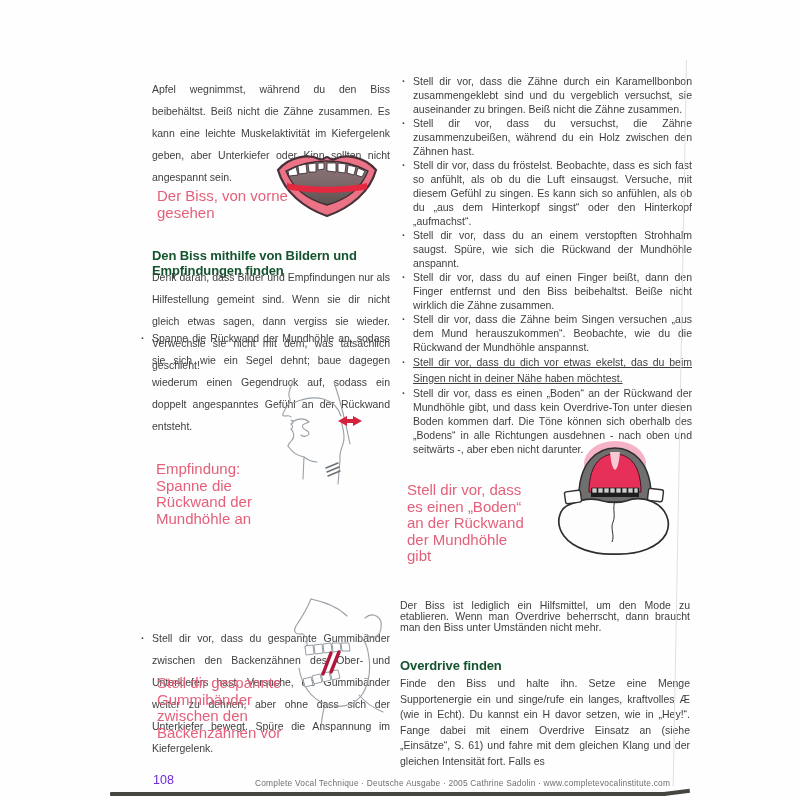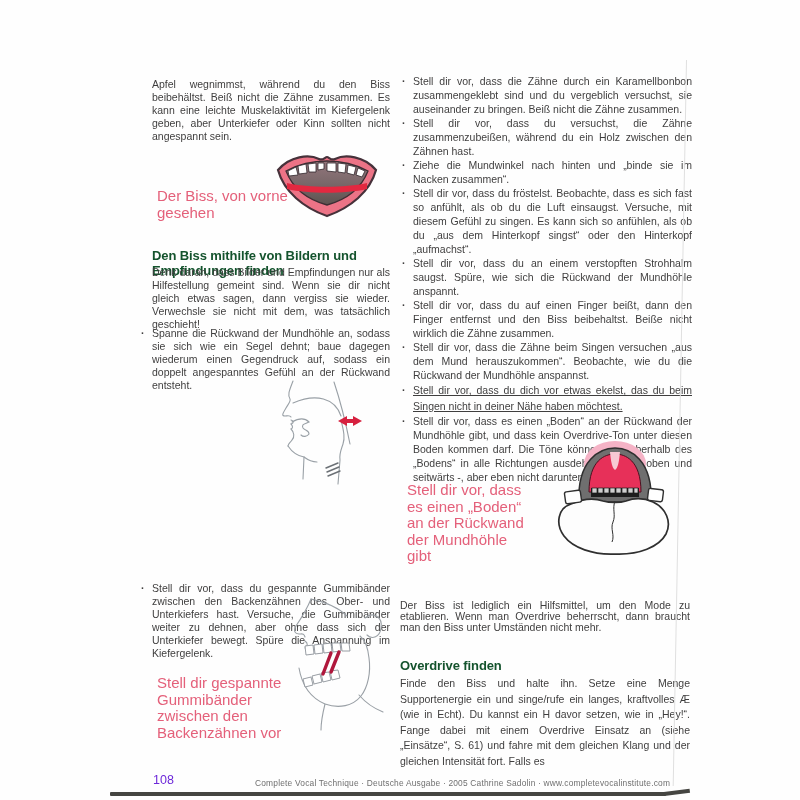--- a/index.html
+++ b/index.html
@@ -1,21 +1,21 @@
 <!DOCTYPE html>
 <html><head>
 <meta charset="utf-8">
 <style>
   html,body{margin:0;padding:0;background:#ffffff;}
   .page{
     position:relative;width:800px;height:800px;background:#fefefe;overflow:hidden;
     font-family:"Liberation Sans",sans-serif;color:#3d3d3d;
   }
   .abs{position:absolute;}
-  .body-text{font-size:10.5px;line-height:13px;text-align:justify;color:#3f3e3e;}
+  .body-text{font-size:10.5px;line-height:22px;text-align:justify;color:#3f3e3e;}
   .heading{font-size:13px;font-weight:bold;color:#14532d;letter-spacing:-0.1px;}
   .caption{font-size:15px;line-height:16.5px;color:#e4607a;}
   .bullet{position:relative;padding-left:13px;}
   .bullet::before{content:"·";position:absolute;left:2px;top:0;color:#3f3e3e;font-weight:bold;}
   .footer-num{font-size:12.5px;color:#6d28d9;}
   .footer-credit{font-size:8.4px;color:#6f6f6f;letter-spacing:0.2px;}
   .bottom-bar{background:#454541;height:4px;border-radius:1px;}
   .bottom-bar-flick{background:#454541;width:26px;height:4px;transform:rotate(-7deg);transform-origin:left center;}
   .page-edge{width:1px;background:#e0e0e0;transform:rotate(1.05deg);transform-origin:top left;}
   svg{display:block;}
@@ -78,20 +78,21 @@
           <path d="M82,96 L94,91"></path>
       </g>
       <g fill="#d6213f">
         <polygon points="92,41 101,36 101,46"></polygon>
         <polygon points="116,41 107,36 107,46"></polygon>
         <rect x="100" y="39" width="8" height="4"></rect>
       </g>
     </svg>
   </div>
 
+  <div class="abs caption" style="left:156px;top:461px;width:122px;">Empfindung: Spanne die Rückwand der Mundhöhle an</div>
 
   <div class="abs body-text bullet" style="left:139px;top:517px;width:238px;">Stell dir vor, dass du gespannte Gummibänder zwischen den Backenzähnen des Ober- und Unterkiefers hast. Versuche, die Gummibänder weiter zu dehnen, aber ohne dass sich der Unterkiefer bewegt. Spüre die Anspannung im Kiefergelenk.</div>
 
   <div class="abs" style="left:247px;top:596px;">
     <svg width="144" height="138" viewBox="0 0 144 138">
       <g fill="none" stroke="#9aa0a6" stroke-width="1.1" stroke-linecap="round">
         <path d="M64,3 C60,13 53,24 49,30 C46,35 48,38 52,38 C55,38 57,37 58,41"></path>
         <path d="M58,45 C61,47 61,50 58,52"></path>
         <path d="M64,3 C78,6 92,12 100,20"></path>
         <path d="M118,22 C126,15 136,21 134,32 C133,41 125,44 120,39"></path>
@@ -117,21 +118,20 @@
         <path d="M92,56 L84,76"></path>
       </g>
     </svg>
   </div>
 
   <div class="abs caption" style="left:157px;top:675px;width:150px;">Stell dir gespannte Gummibänder zwischen den Backenzähnen vor</div>
 
   <div class="abs" style="left:400px;top:74px;width:292px;">
     <div class="body-text bullet" style="line-height:14px;">Stell dir vor, dass die Zähne durch ein Karamellbonbon zusammengeklebt sind und du vergeblich versuchst, sie auseinander zu bringen. Beiß nicht die Zähne zusammen.</div>
     <div class="body-text bullet" style="line-height:14px;">Stell dir vor, dass du versuchst, die Zähne zusammenzubeißen, während du ein Holz zwischen den Zähnen hast.</div>
-    <div class="body-text bullet" style="line-height:14px;">Ziehe die Mundwinkel nach hinten und „binde sie im Nacken zusammen“.</div>
     <div class="body-text bullet" style="line-height:14px;">Stell dir vor, dass du fröstelst. Beobachte, dass es sich fast so anfühlt, als ob du die Luft einsaugst. Versuche, mit diesem Gefühl zu singen. Es kann sich so anfühlen, als ob du „aus dem Hinterkopf singst“ oder den Hinterkopf „aufmachst“.</div>
     <div class="body-text bullet" style="line-height:14px;">Stell dir vor, dass du an einem verstopften Strohhalm saugst. Spüre, wie sich die Rückwand der Mundhöhle anspannt.</div>
     <div class="body-text bullet" style="line-height:14px;">Stell dir vor, dass du auf einen Finger beißt, dann den Finger entfernst und den Biss beibehaltst. Beiße nicht wirklich die Zähne zusammen.</div>
     <div class="body-text bullet" style="line-height:14px;">Stell dir vor, dass die Zähne beim Singen versuchen „aus dem Mund herauszukommen“. Beobachte, wie du die Rückwand der Mundhöhle anspannst.</div>
     <div class="body-text bullet" style="line-height:16px;text-decoration:underline;">Stell dir vor, dass du dich vor etwas ekelst, das du beim Singen nicht in deiner Nähe haben möchtest.</div>
     <div class="body-text bullet" style="line-height:14px;">Stell dir vor, dass es einen „Boden“ an der Rückwand der Mundhöhle gibt, und dass kein Overdrive-Ton unter diesen Boden kommen darf. Die Töne können sich oberhalb des „Bodens“ in alle Richtungen ausdehnen - nach oben und seitwärts -, aber eben nicht darunter.</div>
   </div>
 
   <div class="abs" style="left:540px;top:438px;">
     <svg width="150" height="122" viewBox="0 0 150 122">

